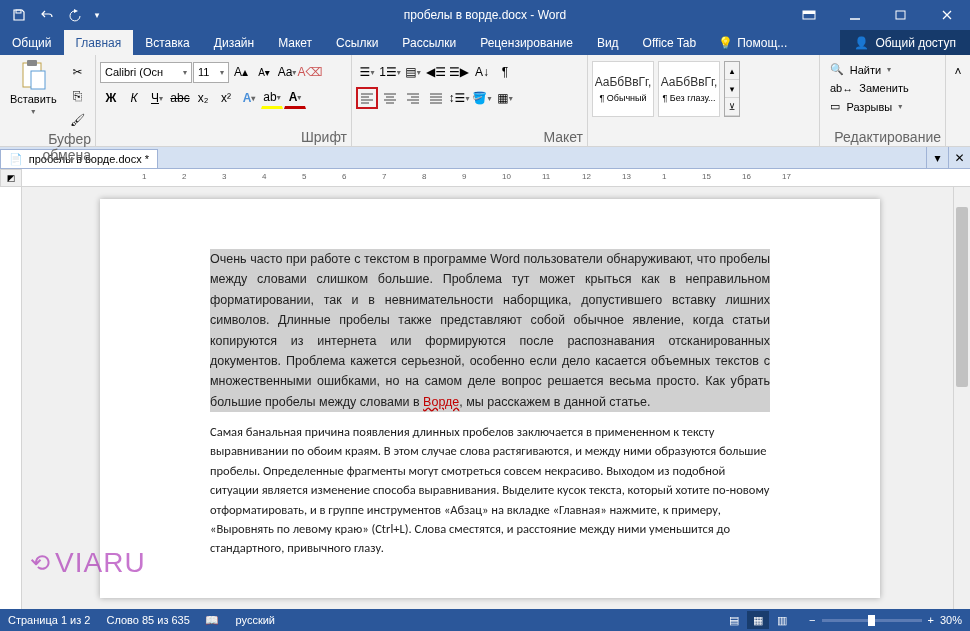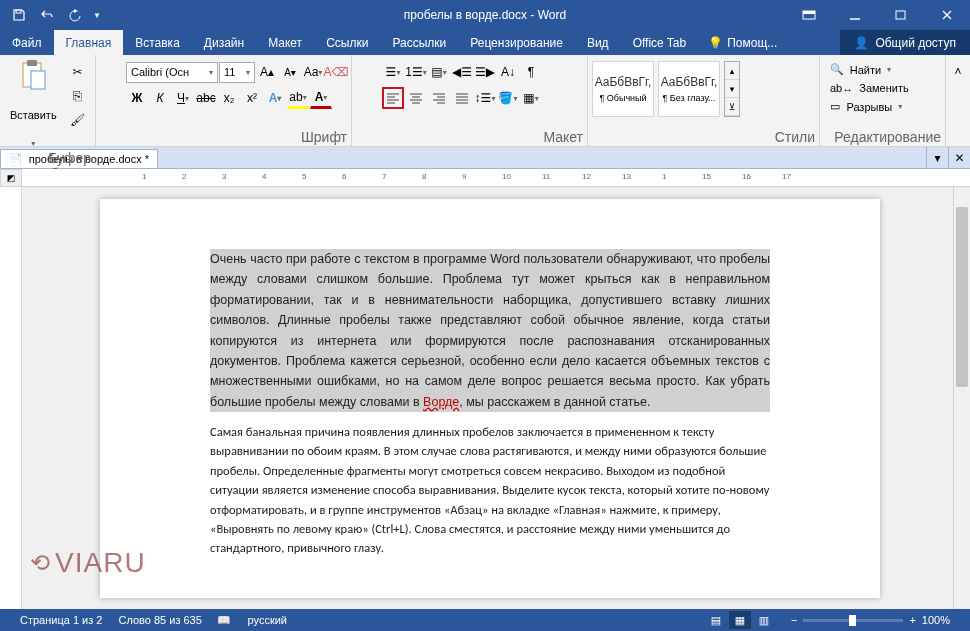--- a/index.html
+++ b/index.html
@@ -19,23 +19,23 @@
 .tab.active { background: #f3f3f3; color: #2b579a; }
 .tab-spacer { flex: 1; }
 .help-area { display: flex; align-items: center; padding: 0 10px; gap: 4px; }
 .share-btn { background: #163a6b; padding: 0 14px; display: flex; align-items: center; gap: 6px; }
 
 .ribbon { height: 92px; background: #f3f3f3; border-bottom: 1px solid #d4d4d4; display: flex; }
 .group { border-right: 1px solid #d4d4d4; display: flex; flex-direction: column; padding: 2px 4px 0; }
 .group-body { flex: 1; display: flex; align-items: flex-start; gap: 4px; }
 .group-label { height: 17px; font-size: 14px; color: #666; text-align: right; position: relative; }
 
-.big-btn { display: flex; flex-direction: column; align-items: center; padding: 2px 6px; cursor: pointer; gap: 18px; font-size: 11px; }
+.big-btn { display: flex; flex-direction: column; align-items: center; padding: 2px 6px; cursor: pointer; gap: 2px; font-size: 11px; }
 .small-btn { width: 22px; height: 22px; display: flex; align-items: center; justify-content: center; cursor: pointer; border: 1px solid transparent; }
-.row { display: flex; gap: 1px; align-items: center; margin-left: 26px; }
+.row { display: flex; gap: 1px; align-items: center; }
 .col { display: flex; flex-direction: column; gap: 2px; }
 
 .font-name { width: 92px; height: 21px; border: 1px solid #ababab; background: #fff; font-size: 11px; padding: 0 4px; display: flex; align-items: center; justify-content: space-between; }
 .font-size { width: 36px; height: 21px; border: 1px solid #ababab; background: #fff; font-size: 11px; padding: 0 4px; display: flex; align-items: center; justify-content: space-between; }
 
 .para-highlight { border: 2px solid #c8161d !important; }
 
 .style-item { width: 62px; height: 56px; border: 1px solid #d4d4d4; background: #fff; display: flex; flex-direction: column; align-items: center; justify-content: center; font-size: 9px; cursor: pointer; padding: 2px; text-align: center; }
 .style-preview { font-size: 12px; color: #333; margin-bottom: 4px; }
 .style-item.headline .style-preview { color: #2e74b5; font-size: 14px; }
@@ -60,29 +60,29 @@
 
 .page { position: absolute; left: 100px; top: 30px; width: 780px; background: #fff; box-shadow: 0 0 6px rgba(0,0,0,0.3); padding: 50px 110px 30px 110px; }
 .para { font-size: 12.5px; line-height: 1.55; color: #222; margin-bottom: 10px; font-family: Calibri, Arial, sans-serif; }
 .para.selected { background: #d0d0d0; }
 .para.justify { text-align: justify; }
 .redlink { color: #c00000; text-decoration: underline wavy #c00000; }
 
 .scrollbar-v { position: absolute; right: 0; top: 18px; bottom: 0; width: 17px; background: #f0f0f0; border-left: 1px solid #d4d4d4; }
 .scroll-thumb { position: absolute; top: 20px; left: 2px; right: 2px; height: 180px; background: #c2c2c2; border-radius: 2px; }
 
-.statusbar { height: 22px; background: #2b579a; color: #fff; display: flex; align-items: center; font-size: 11px; padding: 0 20px; gap: 16px; }
+.statusbar { height: 22px; background: #2b579a; color: #fff; display: flex; align-items: center; font-size: 11px; padding: 0 8px; gap: 16px; }
 .status-spacer { flex: 1; }
 .view-btns { display: flex; gap: 2px; }
 .view-btns div { width: 22px; height: 18px; display: flex; align-items: center; justify-content: center; }
 .zoom { display: flex; align-items: center; gap: 6px; }
 .zoom-track { width: 100px; height: 3px; background: #5b7bb4; position: relative; }
 .zoom-thumb { width: 7px; height: 11px; background: #fff; position: absolute; top: -4px; left: 46px; }
 
-.watermark { position: absolute; left: 30px; bottom: 30px; font-size: 28px; font-weight: 300; color: #7f1d1d; letter-spacing: 1px; display:flex; align-items:center; gap:4px; opacity:0.6; }
+.watermark { position: absolute; left: 30px; bottom: 30px; font-size: 28px; font-weight: 300; color: #a21caf; letter-spacing: 1px; display:flex; align-items:center; gap:4px; opacity:0.6; }
 .chev { font-size: 8px; color: #666; }
 </style>
 </head>
 <body>
 
 <div class="titlebar">
   <div class="qat">
     <div class="qat-btn">
         <svg width="14" height="14" viewBox="0 0 14 14">
           <path d="M2 2h8l2 2v8H2z" fill="none" stroke="#fff" stroke-width="1.2"></path>
@@ -122,21 +122,21 @@
       </div>
     <div class="wc">
         <svg width="12" height="12">
           <path d="M2 2l8 8M10 2l-8 8" stroke="#fff" stroke-width="1.3"></path>
         </svg>
       </div>
   </div>
 </div>
 
 <div class="tabs">
-  <div class="tab file">Файл</div>
+  <div class="tab file">Общий</div>
   <div class="tab active">Главная</div>
   <div class="tab">Вставка</div>
   <div class="tab">Дизайн</div>
   <div class="tab">Макет</div>
   <div class="tab">Ссылки</div>
   <div class="tab">Рассылки</div>
   <div class="tab">Рецензирование</div>
   <div class="tab">Вид</div>
   <div class="tab">Office Tab</div>
   <div class="help-area">
@@ -276,21 +276,20 @@
       <div class="style-item">
         <div class="style-preview">АаБбВвГг,</div>
         <div>¶ Без глазу...</div>
       </div>
       <div class="style-scroll">
         <div>▴</div>
         <div>▾</div>
         <div>⊻</div>
       </div>
     </div>
-    <div class="group-label">Стили</div>
   </div>
 
   <div class="group" style="flex:1">
     <div class="group-body col" style="padding-top:4px">
       <div class="edit-item">
           <span>🔍</span>
           <span>Найти</span>
           <span class="chev">▾</span>
         </div>
       <div class="edit-item">
@@ -372,15 +371,15 @@
     <div>▤</div>
     <div style="background:#193d6e">▦</div>
     <div>▥</div>
   </div>
   <div class="zoom">
     <span>−</span>
     <div class="zoom-track">
         <div class="zoom-thumb"></div>
       </div>
     <span>+</span>
-    <span>100%</span>
+    <span>30%</span>
   </div>
 </div>
 
 </body></html>

